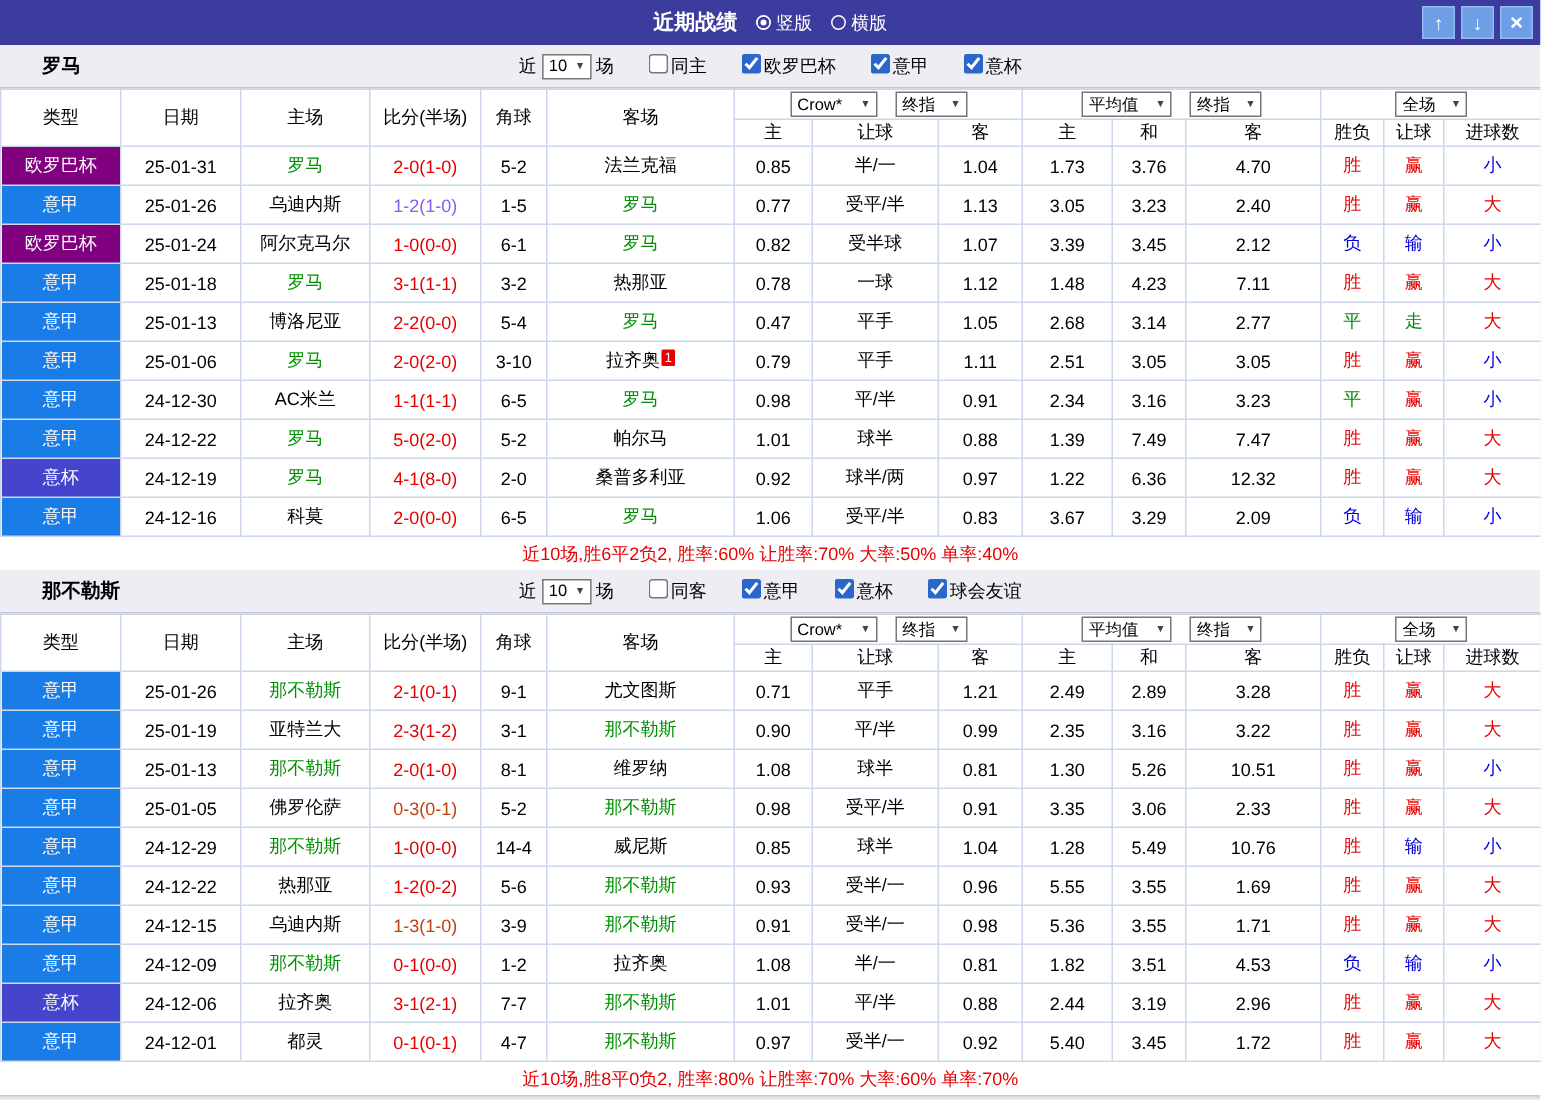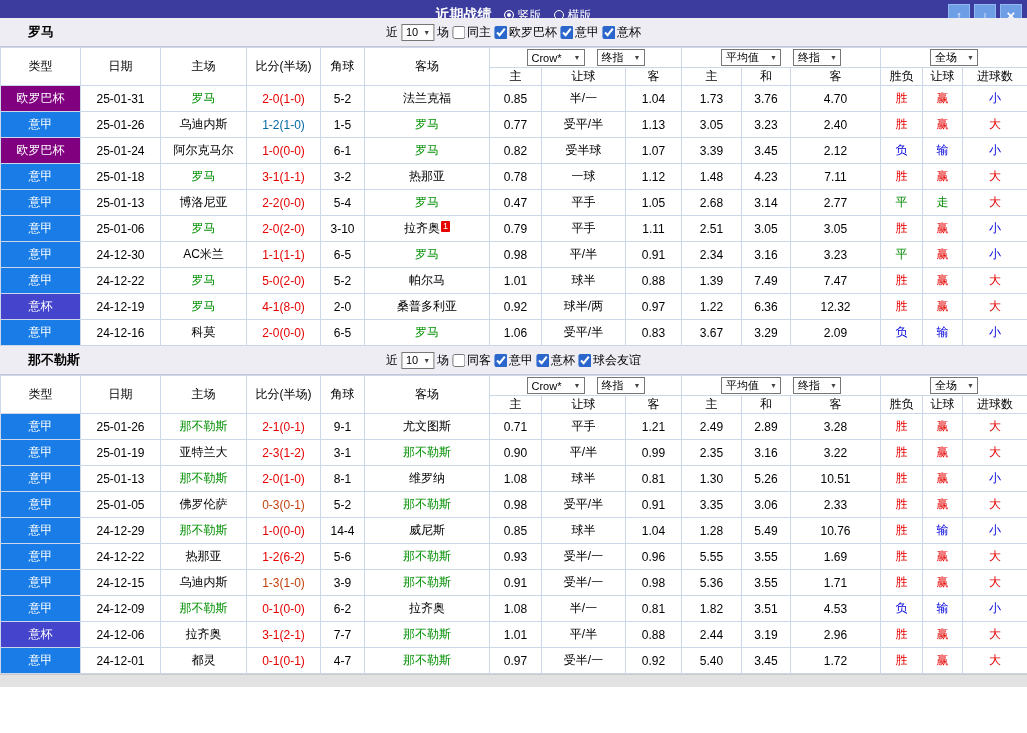--- a/index.html
+++ b/index.html
@@ -1,39 +1,39 @@
 <!DOCTYPE html>
 <html><head>
 <meta charset="utf-8">
 <style>
   html,body{margin:0;padding:0;background:#fff;}
   body{width:1027px;height:733px;overflow:hidden;
        font-family:"Liberation Sans","DejaVu Sans",sans-serif;font-size:12px;color:#000;}
 
   
-  .titlebar{position:relative;height:18px;background:#3c3c9e;color:#fff;}
+  .titlebar{position:relative;height:30px;background:#3c3c9e;color:#fff;}
   .tb-center{position:absolute;left:50%;top:0;height:30px;transform:translateX(-50%);
              display:flex;align-items:center;gap:12px;white-space:nowrap;}
   .tb-title{font-weight:bold;font-size:14px;}
   .radio-opt{display:inline-flex;align-items:center;gap:4px;font-size:12px;cursor:pointer;}
   .radio-dot{width:10px;height:10px;border:1px solid #fff;border-radius:50%;box-sizing:border-box;display:inline-block;}
   .radio-dot.filled{background:#fff;box-shadow:inset 0 0 0 2px #3c3c9e, inset 0 0 0 5px #fff;}
   .tb-btns{position:absolute;right:5px;top:4px;display:flex;gap:4px;}
   .tb-btn{width:22px;height:22px;background:#6e9ee6;border:1px solid #92b9f2;box-sizing:border-box;
           color:#fff;display:flex;align-items:center;justify-content:center;
           font-size:13px;font-weight:bold;cursor:pointer;}
   .tb-close{font-size:15px;}
 
   
   .band{position:relative;height:28px;background:#ededf3;border-bottom:1px solid #c6c6d6;
         display:flex;align-items:center;}
   .team{margin-left:28px;font-weight:bold;font-size:13px;}
   .filters{position:absolute;left:50%;transform:translateX(-50%);display:flex;align-items:center;
            gap:3px;white-space:nowrap;}
-  .cb{display:inline-flex;align-items:center;margin-left:0;cursor:pointer;}
+  .cb{display:inline-flex;margin-left:20px;cursor:pointer;}
   .cb input{margin:0 2px 0 0;width:13px;height:13px;accent-color:#2a66cc;}
 
   
   .sel{display:inline-flex;align-items:center;justify-content:space-between;
        border:1px solid #767676;background:#fff;height:17px;box-sizing:border-box;
        font-size:11px;padding:0 3px 0 4px;gap:5px;cursor:pointer;color:#000;}
   .sel .caret{font-size:7px;color:#444;}
 
   
   table.grid{border-collapse:collapse;table-layout:fixed;width:1027px;}
@@ -188,21 +188,21 @@
           <td>3.76</td>
           <td>4.70</td>
           <td class="res" style="color:#e60000">胜</td>
           <td class="res" style="color:#e60000">赢</td>
           <td class="res" style="color:#0000dd">小</td>
         </tr>
         <tr>
           <td class="type-cell" style="background:#1a7ce6">意甲</td>
           <td>25-01-26</td>
           <td style="">乌迪内斯</td>
-          <td class="score-cell" style="color:#0369a1">1-2(1-0)</td>
+          <td class="score-cell" style="color:#8b5cf6">1-2(1-0)</td>
           <td>1-5</td>
           <td style="color:#009000"><span>罗马</span></td>
           <td>0.77</td>
           <td>受平/半</td>
           <td>1.13</td>
           <td>3.05</td>
           <td>3.23</td>
           <td>2.40</td>
           <td class="res" style="color:#e60000">胜</td>
           <td class="res" style="color:#e60000">赢</td>
@@ -339,20 +339,21 @@
           <td>0.83</td>
           <td>3.67</td>
           <td>3.29</td>
           <td>2.09</td>
           <td class="res" style="color:#0000dd">负</td>
           <td class="res" style="color:#0000dd">输</td>
           <td class="res" style="color:#0000dd">小</td>
         </tr>
       </tbody>
     </table>
+    <div class="summary" style="color:#e60000">近10场,胜6平2负2, 胜率:60% 让胜率:70% 大率:50% 单率:40%</div>
     <div class="band">
       <span class="team">那不勒斯</span>
       <div class="filters">
         <span>近</span>
         <span class="sel" style="min-width:30px">
           <span>10</span>
           <span class="caret">▼</span>
         </span>
         <span>场</span>
         <label class="cb">
@@ -527,21 +528,21 @@
           <td>5.49</td>
           <td>10.76</td>
           <td class="res" style="color:#e60000">胜</td>
           <td class="res" style="color:#0000dd">输</td>
           <td class="res" style="color:#0000dd">小</td>
         </tr>
         <tr>
           <td class="type-cell" style="background:#1a7ce6">意甲</td>
           <td>24-12-22</td>
           <td style="">热那亚</td>
-          <td class="score-cell" style="color:#e60000">1-2(6-2)</td>
+          <td class="score-cell" style="color:#e60000">1-2(0-2)</td>
           <td>5-6</td>
           <td style="color:#009000"><span>那不勒斯</span></td>
           <td>0.93</td>
           <td>受半/一</td>
           <td>0.96</td>
           <td>5.55</td>
           <td>3.55</td>
           <td>1.69</td>
           <td class="res" style="color:#e60000">胜</td>
           <td class="res" style="color:#e60000">赢</td>
@@ -562,21 +563,21 @@
           <td>1.71</td>
           <td class="res" style="color:#e60000">胜</td>
           <td class="res" style="color:#e60000">赢</td>
           <td class="res" style="color:#e60000">大</td>
         </tr>
         <tr>
           <td class="type-cell" style="background:#1a7ce6">意甲</td>
           <td>24-12-09</td>
           <td style="color:#009000">那不勒斯</td>
           <td class="score-cell" style="color:#e60000">0-1(0-0)</td>
-          <td>6-2</td>
+          <td>1-2</td>
           <td style=""><span>拉齐奥</span></td>
           <td>1.08</td>
           <td>半/一</td>
           <td>0.81</td>
           <td>1.82</td>
           <td>3.51</td>
           <td>4.53</td>
           <td class="res" style="color:#0000dd">负</td>
           <td class="res" style="color:#0000dd">输</td>
           <td class="res" style="color:#0000dd">小</td>
@@ -610,15 +611,16 @@
           <td>0.92</td>
           <td>5.40</td>
           <td>3.45</td>
           <td>1.72</td>
           <td class="res" style="color:#e60000">胜</td>
           <td class="res" style="color:#e60000">赢</td>
           <td class="res" style="color:#e60000">大</td>
         </tr>
       </tbody>
     </table>
+    <div class="summary" style="color:#e60000">近10场,胜8平0负2, 胜率:80% 让胜率:70% 大率:60% 单率:70%</div>
   </div>
 
 <div class="bottom-strip"></div>
 
 </body></html>

